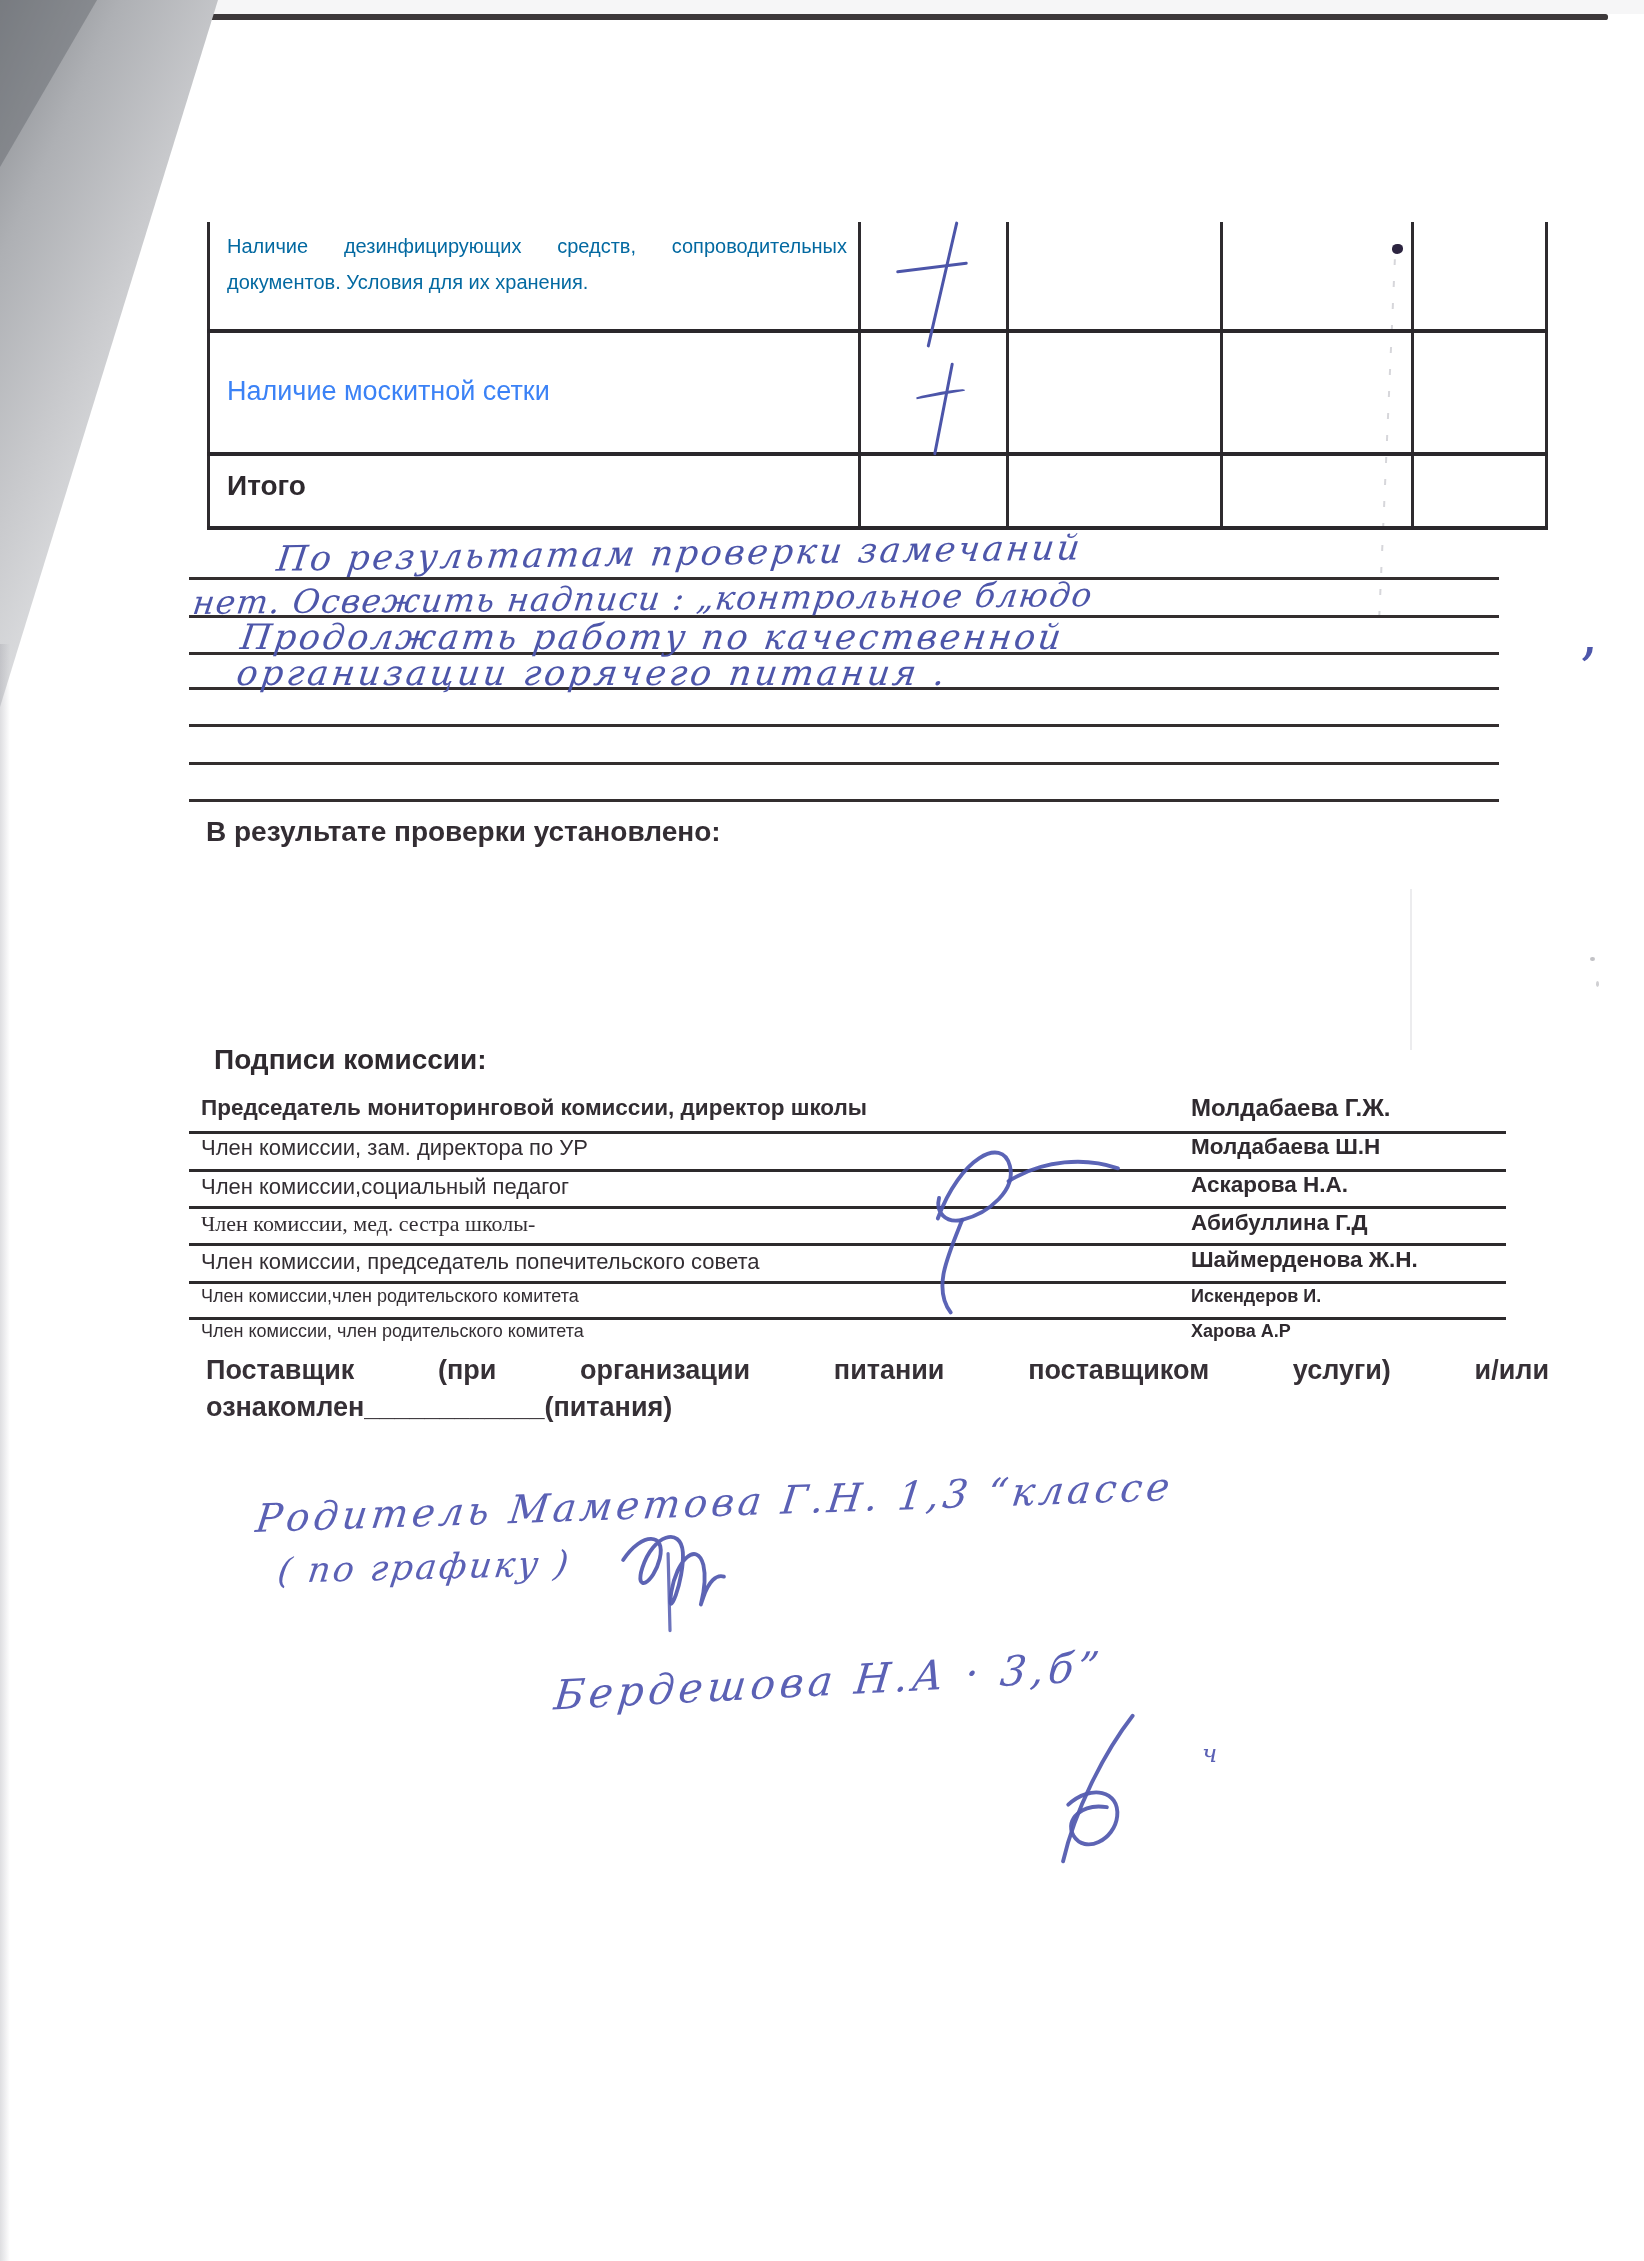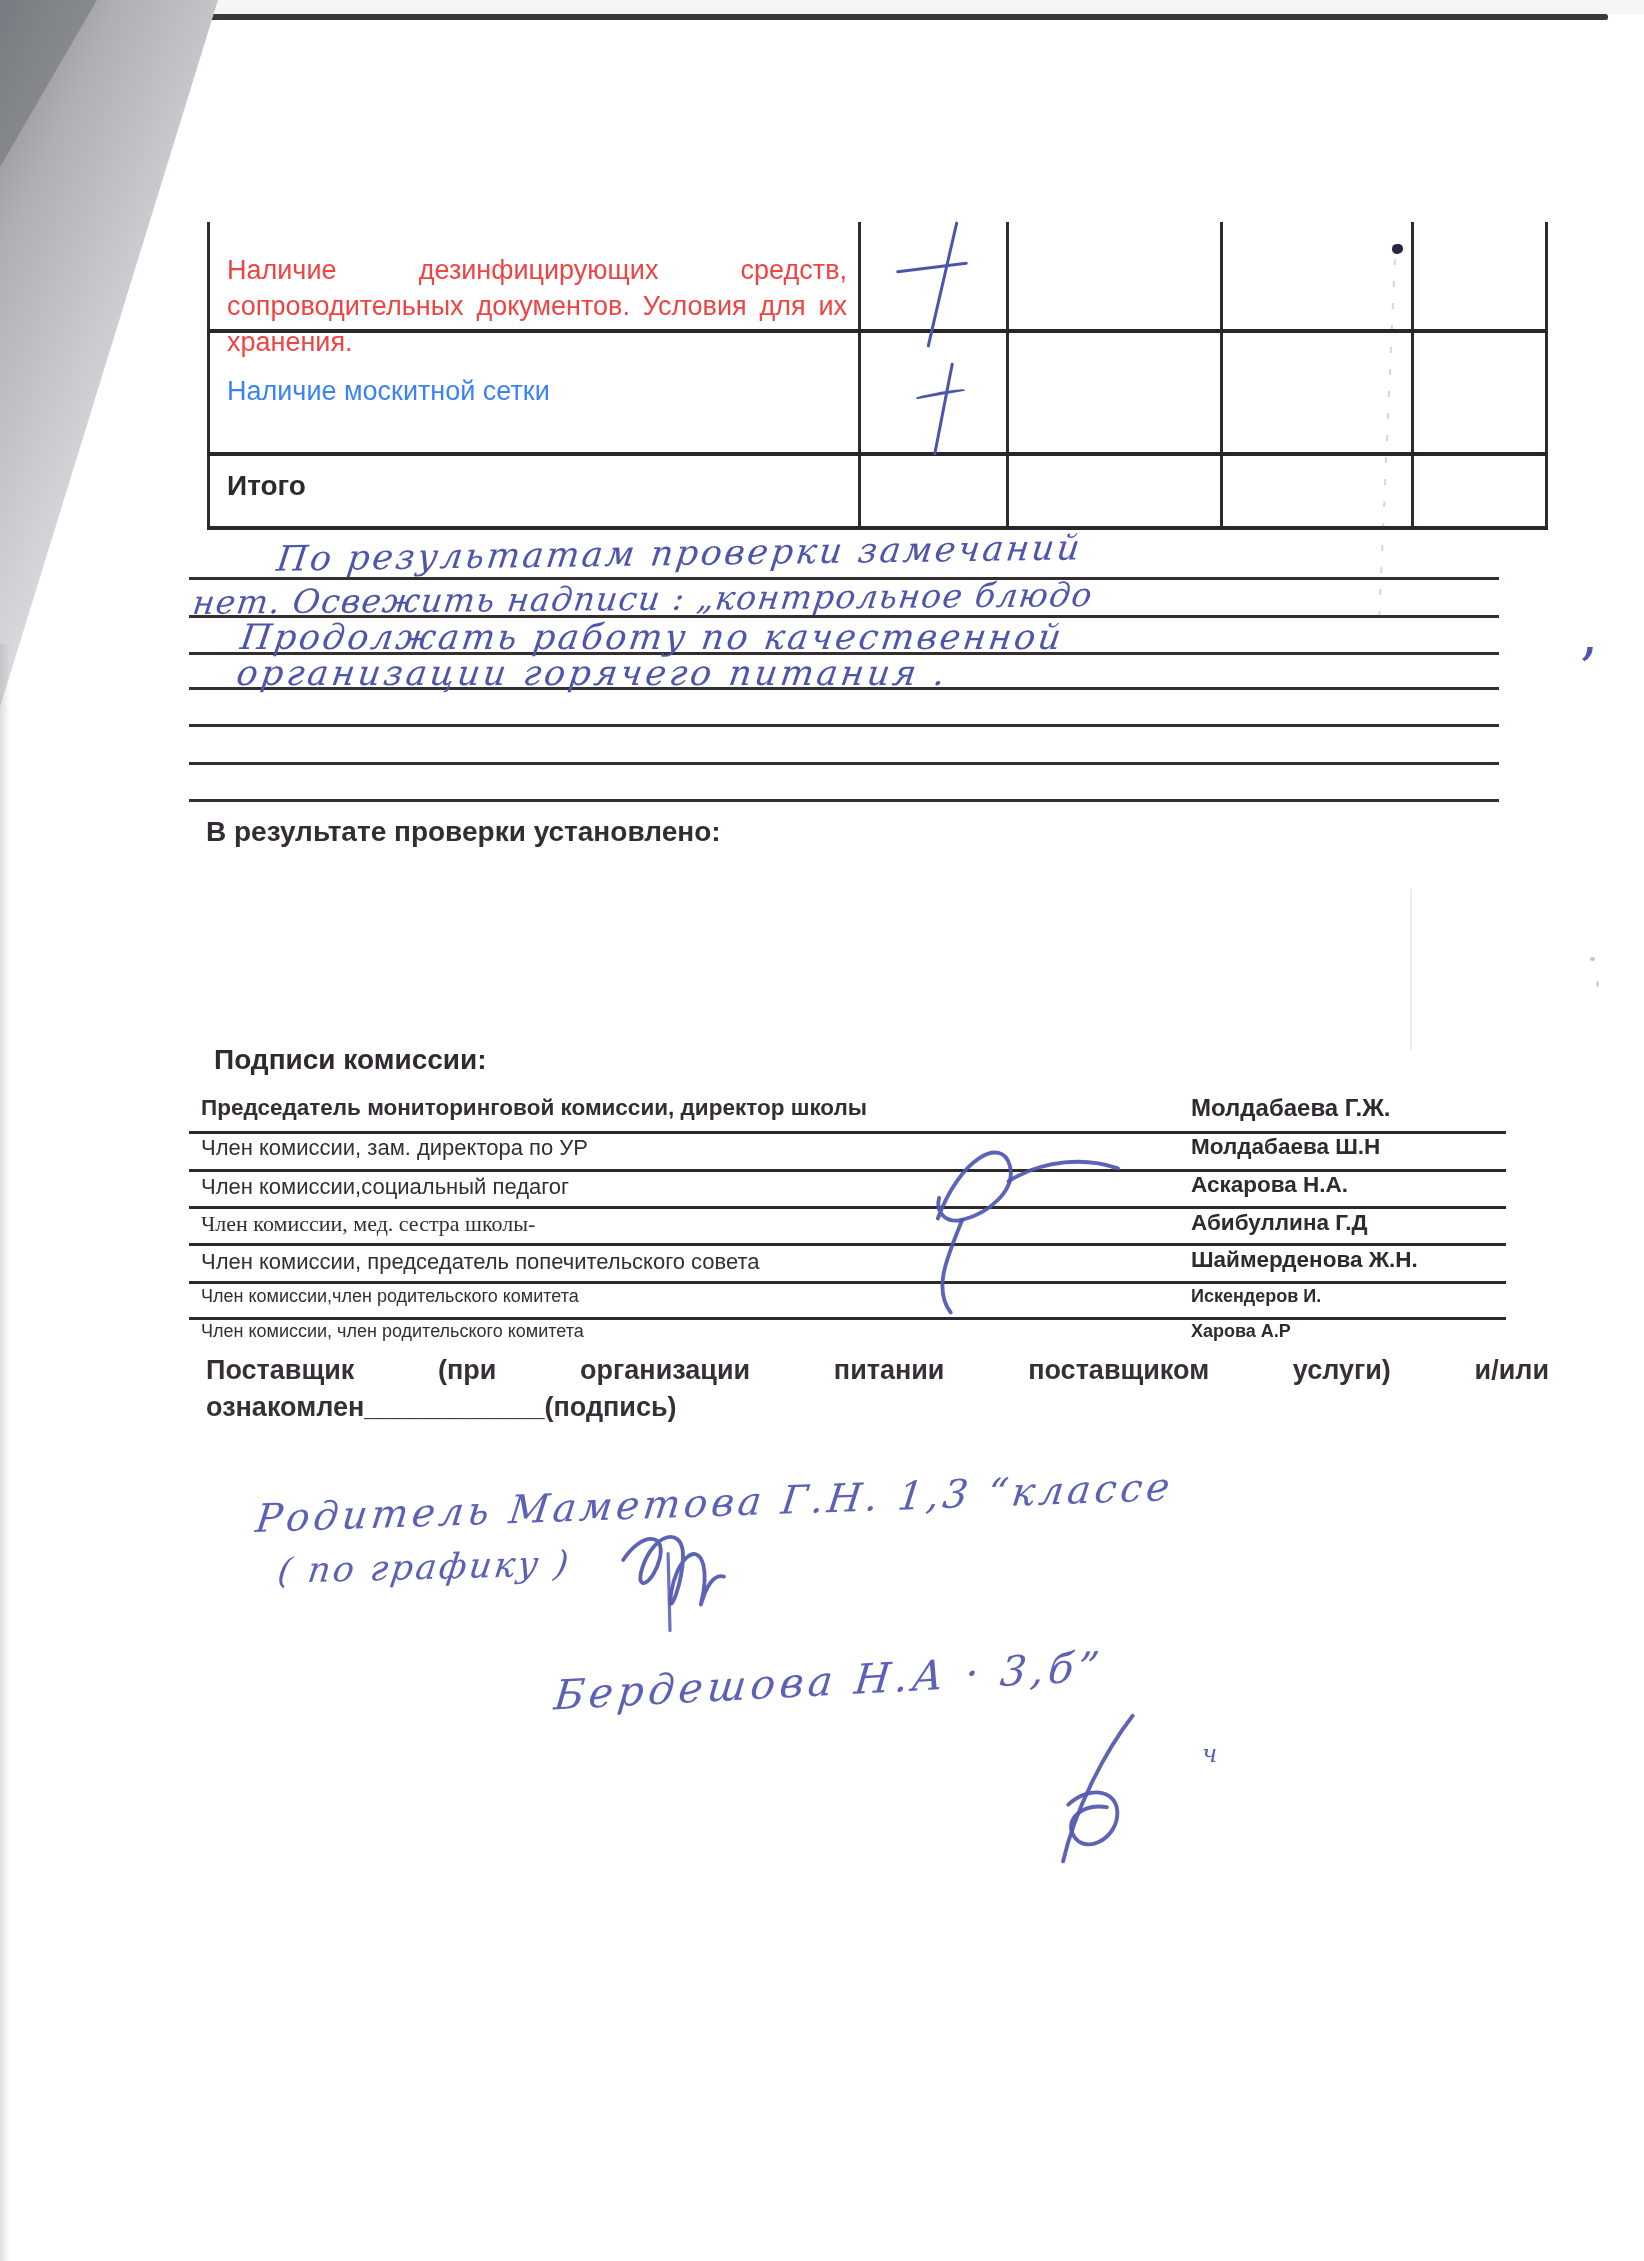--- a/index.html
+++ b/index.html
@@ -22,21 +22,21 @@
     background:repeating-linear-gradient(to bottom,rgba(110,110,125,.28) 0 5.8px,rgba(110,110,125,0) 5.8px 22px);}
   .right-streak{left:1410px;top:889px;width:1.9px;height:161px;background:rgba(150,150,158,.18);}
   .speck1{left:1590px;top:957px;width:4.5px;height:3.9px;border-radius:50%;background:rgba(120,120,128,.45);}
   .speck2{left:1596px;top:981px;width:3.2px;height:5.8px;border-radius:50%;background:rgba(120,120,128,.35);}
 
   
   .vline{top:222px;height:307px;width:3.2px;background:#2e2b2f;}
   .v1{left:207px;} .v2{left:858px;} .v3{left:1006px;} .v4{left:1220px;} .v5{left:1411px;} .v6{left:1545px;}
   .hline{left:207px;width:1341px;height:3.9px;background:#2a272b;}
   .h1{top:329px;} .h2{top:452px;} .h3{top:526px;}
-  .cell-1{left:227px;top:228px;width:620px;font-size:27px;line-height:36px;text-align:justify;color:#ef4444;margin-top:24px;}
+  .cell-1{left:227px;top:228px;width:620px;font-size:20px;line-height:36px;text-align:justify;color:#0369a1;}
   .cell-2{left:227px;top:376px;width:620px;font-size:27px;color:#3b82f6;}
   .cell-3{left:227px;top:470px;width:258px;font-size:28px;font-weight:bold;color:#2e292e;}
 
   
   .tick{pointer-events:none;}
   .tick .stem{position:absolute;background:#4c55a9;border-radius:1.9px;}
   .tick .bar{position:absolute;background:#4c55a9;border-radius:1.9px;}
   .tick1{left:895px;top:220px;width:90px;height:132px;}
   .tick1 .stem{left:46px;top:0;width:3.2px;height:129px;transform:rotate(13deg);}
   .tick1 .bar{left:1.3px;top:46px;width:72px;height:3.2px;transform:rotate(-7deg);}
@@ -174,21 +174,21 @@
 <div class="abs name row-sm sn6">Харова А.Р</div>
 
 <svg class="abs sig-svg" width="277" height="193" viewBox="0 0 430 300">
   <path d="M60 150 C95 55 160 22 172 68 C182 105 140 142 98 152 C72 158 56 140 62 118" fill="none" stroke="#4d57b0" stroke-width="6" stroke-linecap="round" opacity="0.92"></path>
   <path d="M170 92 C225 58 290 55 340 72" fill="none" stroke="#4d57b0" stroke-width="6" stroke-linecap="round" opacity="0.92"></path>
   <path d="M98 152 C75 210 52 258 80 296" fill="none" stroke="#4d57b0" stroke-width="6" stroke-linecap="round" opacity="0.92"></path>
 </svg>
 
 <div class="abs supplier">
   <div class="jline">Поставщик (при организации питании поставщиком услуги) и/или</div>
-  <div>ознакомлен____________(подпись)</div>
+  <div>ознакомлен____________(питания)</div>
 </div>
 
 <div class="abs hwb hwb-1">Родитель Маметова Г.Н. 1,3 “классе</div>
 <div class="abs hwb hwb-2">( по графику )</div>
 
 <svg class="abs scribble-svg" width="135" height="122" viewBox="0 0 210 190">
   <path d="M25 70 C55 25 92 28 82 68 C72 108 42 122 55 82 C72 30 115 18 118 58 C121 100 92 172 100 120 C108 70 140 40 150 78 C158 112 138 162 150 128 C158 104 170 92 182 96" fill="none" stroke="#545cb0" stroke-width="6" stroke-linecap="round" opacity="0.95"></path>
   <path d="M95 60 L98 180" fill="none" stroke="#545cb0" stroke-width="5" stroke-linecap="round" opacity="0.85"></path>
 </svg>
 

